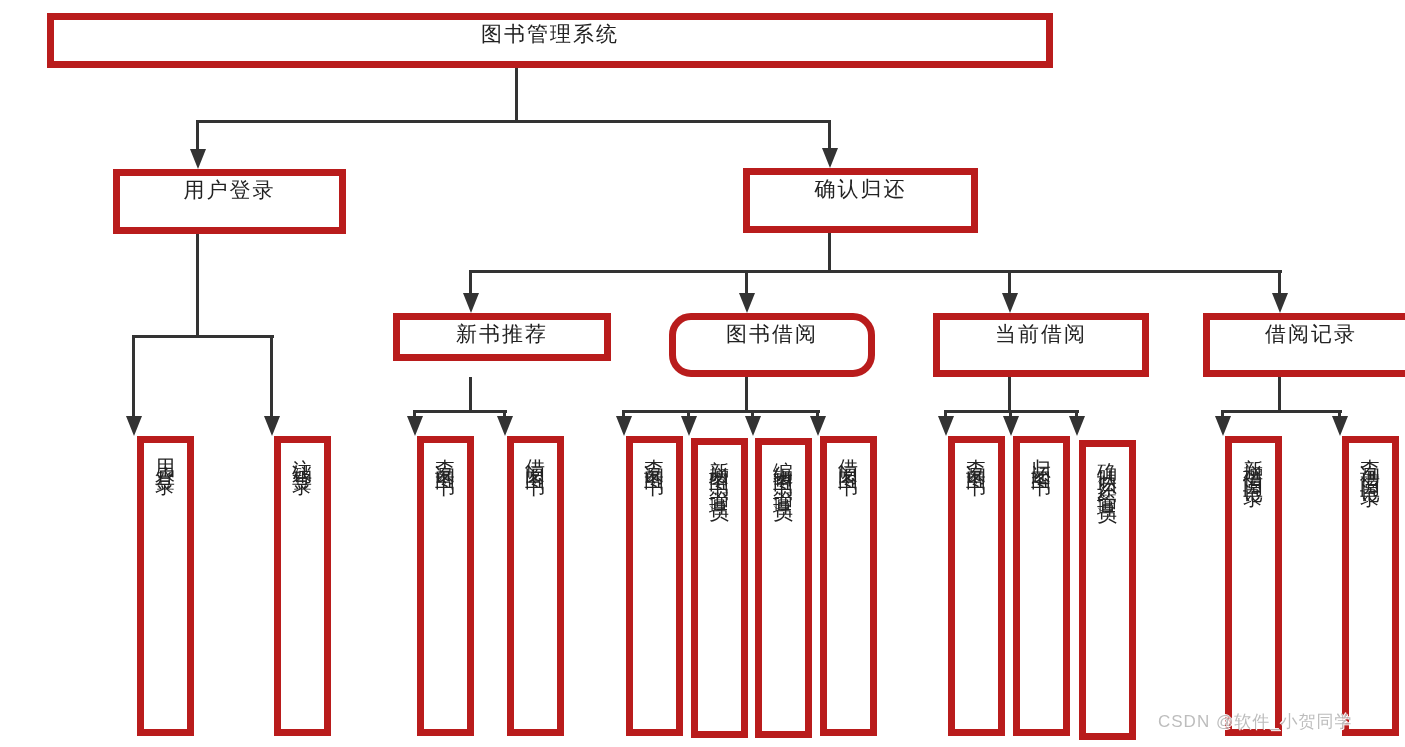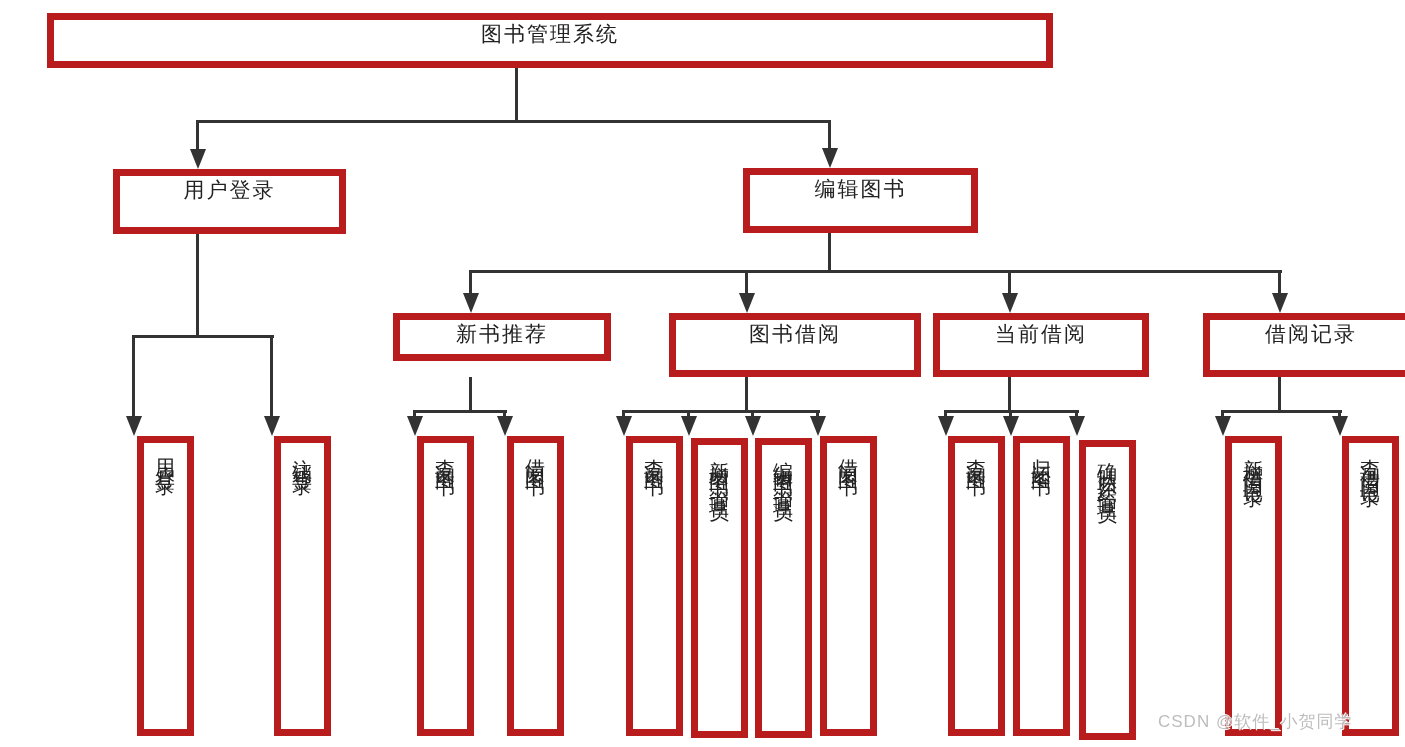--- a/index.html
+++ b/index.html
@@ -33,27 +33,27 @@
 <div class="canvas">
 
   <div class="node" style="left:16px;top:13px;width:1006px;height:55px;">
     <span class="lbl">图书管理系统</span>
   </div>
 
   <div class="node" style="left:82px;top:169px;width:233px;height:65px;">
     <span class="lbl">用户登录</span>
   </div>
   <div class="node" style="left:712px;top:168px;width:235px;height:65px;">
-    <span class="lbl">编辑图书</span>
+    <span class="lbl">确认归还</span>
   </div>
 
   <div class="node" style="left:362px;top:313px;width:218px;height:48px;">
     <span class="lbl">新书推荐</span>
   </div>
-  <div class="node" style="left:638px;top:313px;width:252px;height:64px;">
+  <div class="node" style="left:638px;top:313px;width:206px;height:64px;border-radius:22px;">
     <span class="lbl">图书借阅</span>
   </div>
   <div class="node" style="left:1172px;top:313px;width:216px;height:64px;">
     <span class="lbl">借阅记录</span>
   </div>
   <div class="node" style="left:902px;top:313px;width:216px;height:64px;">
     <span class="lbl">当前借阅</span>
   </div>
 
   <div class="node leaf" style="left:106px;top:436px;width:57px;height:300px;">

